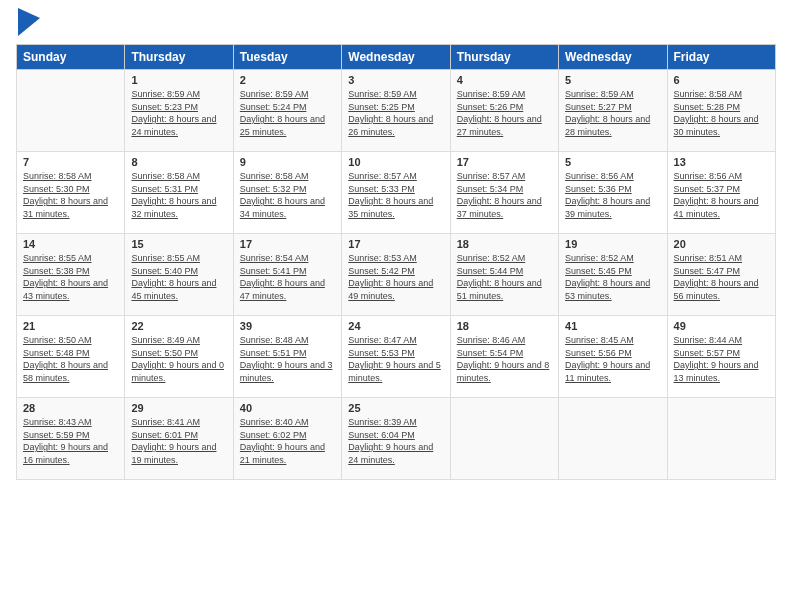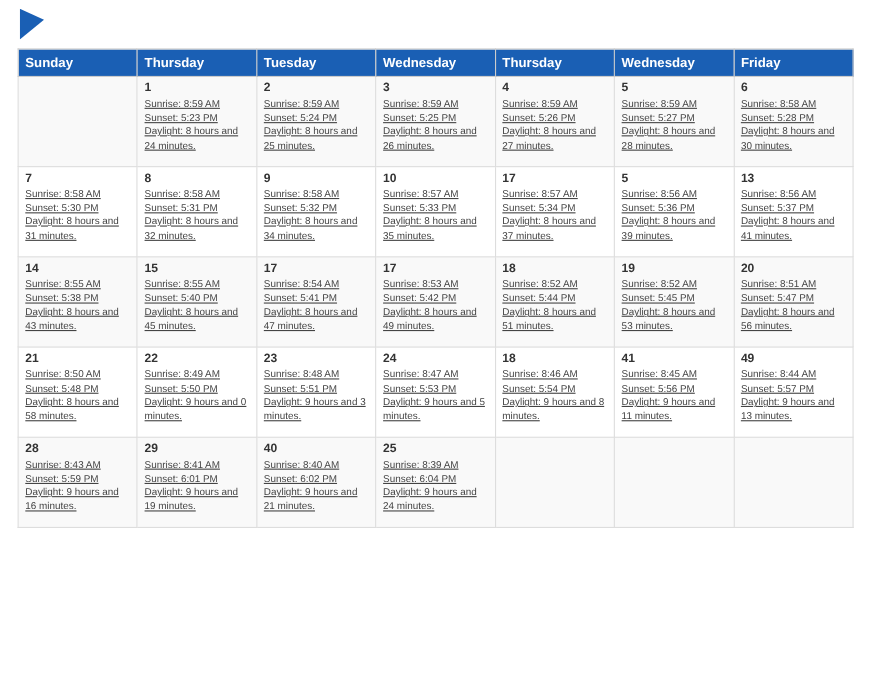--- a/index.html
+++ b/index.html
@@ -215,21 +215,21 @@
         <tr>
           <td>
             <span class="day-num">21</span>
             <div class="day-info">Sunrise: 8:50 AM<br>Sunset: 5:48 PM<br>Daylight: 8 hours and 58 minutes.</div>
           </td>
           <td>
             <span class="day-num">22</span>
             <div class="day-info">Sunrise: 8:49 AM<br>Sunset: 5:50 PM<br>Daylight: 9 hours and 0 minutes.</div>
           </td>
           <td>
-            <span class="day-num">23</span>
+            <span class="day-num">39</span>
             <div class="day-info">Sunrise: 8:48 AM<br>Sunset: 5:51 PM<br>Daylight: 9 hours and 3 minutes.</div>
           </td>
           <td>
             <span class="day-num">24</span>
             <div class="day-info">Sunrise: 8:47 AM<br>Sunset: 5:53 PM<br>Daylight: 9 hours and 5 minutes.</div>
           </td>
           <td>
             <span class="day-num">18</span>
             <div class="day-info">Sunrise: 8:46 AM<br>Sunset: 5:54 PM<br>Daylight: 9 hours and 8 minutes.</div>
           </td>

